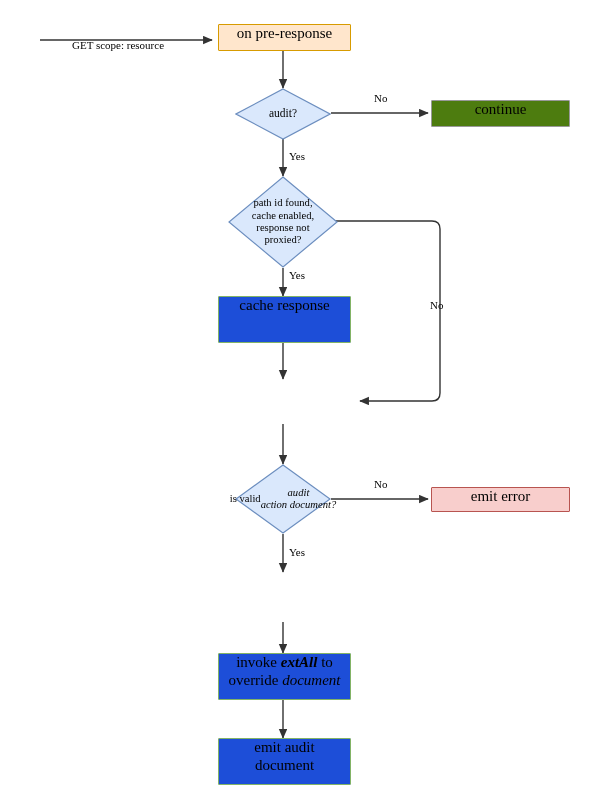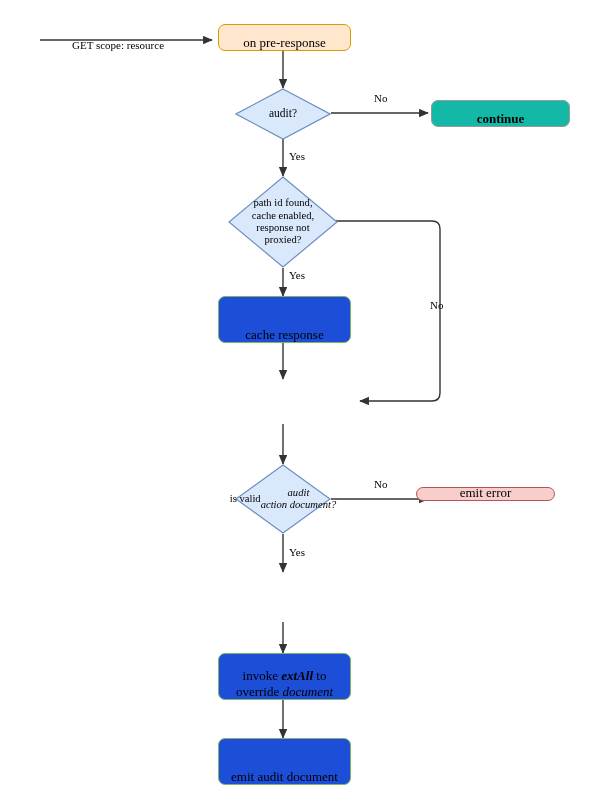--- a/index.html
+++ b/index.html
@@ -20,46 +20,45 @@
     position: absolute;
     left: 0; top: 0;
     width: 593px;
     height: 806px;
   }
 
   .node {
     position: absolute;
     box-sizing: border-box;
     display: flex;
-    align-items: flex-end;
+    align-items: flex-start;
     justify-content: center;
     text-align: center;
     line-height: 1.18;
-    font-size: 13px;
-    border-radius: 7px;
+    font-size: 15px;
+    border-radius: 1px;
     z-index: 3;
   }
 
   .node .txt {
     padding: 0 5px;
     white-space: pre-line;
   }
 
   .node-orange {
     background: #ffe6cc;
     border: 1.2px solid #d79b00;
   }
   .node-green {
     background: #1d4ed8;
     border: 1.2px solid #82b366;
   }
   .node-gray {
-    background: #14b8a6;
+    background: #4d7c0f;
     border: 1.2px solid #999999;
-    font-weight: bold;
   }
   .node-red {
     background: #f8cecc;
     border: 1.2px solid #b85450;
   }
 
   .diamond {
     position: absolute;
     z-index: 3;
   }
@@ -184,21 +183,21 @@
     <svg class="dshape" viewBox="0 0 96 70" preserveAspectRatio="none">
       <polygon points="48,1 95,35 48,69 1,35" fill="#dae8fc" stroke="#6c8ebf" stroke-width="1.2"></polygon>
     </svg>
     <div class="dlabel" style="font-size:10.6px; width:116px; left:-10px;"><span>is valid </span><i>audit
 action document?</i></div>
   </div>
 
   <div class="edge-label" style="left:374px; top:478px;">No</div>
   <div class="edge-label" style="left:289px; top:546px;">Yes</div>
 
-  <div class="node node-red" style="left:416px; top:487px; width:139px; height:14px;">
+  <div class="node node-red" style="left:431px; top:487px; width:139px; height:25px;">
     <span class="txt">emit error</span>
   </div>
 
 
   <div class="node node-green" style="left:218px; top:653px; width:133px; height:47px;">
     <span class="txt"><span>invoke </span><b class="bi">extAll</b><span> to
 override </span><i>document</i></span>
   </div>
 
   <div class="node node-green" style="left:218px; top:738px; width:133px; height:47px;">

